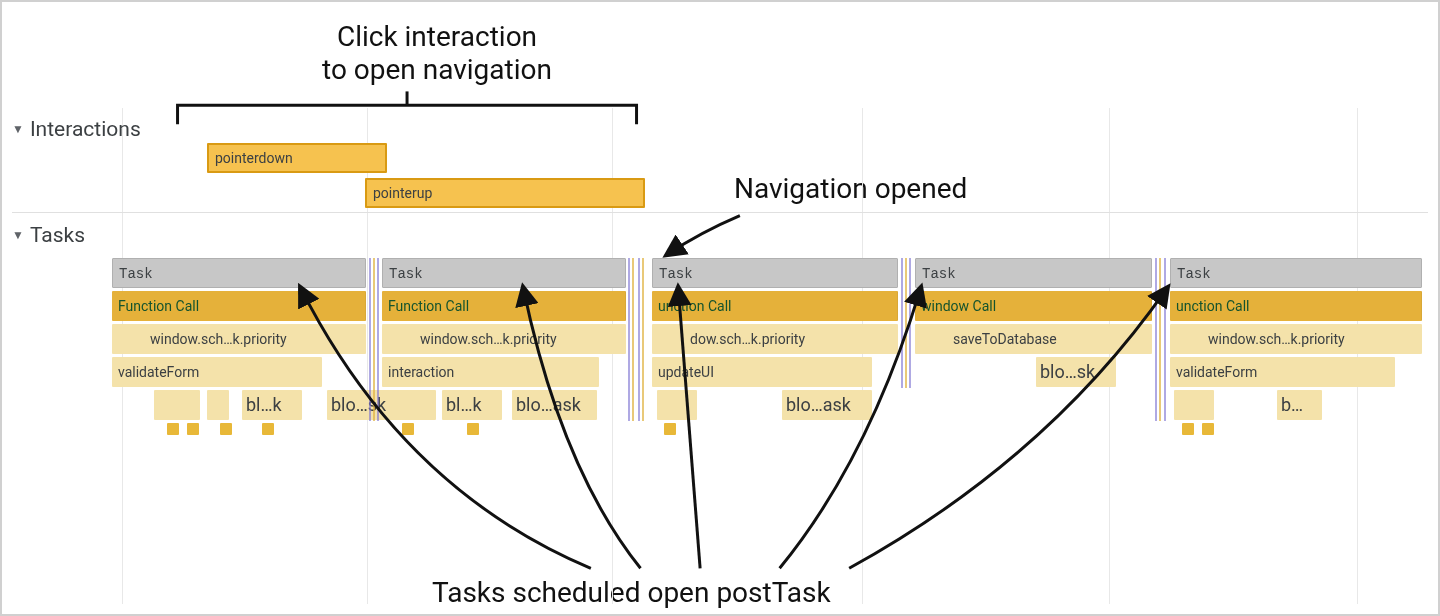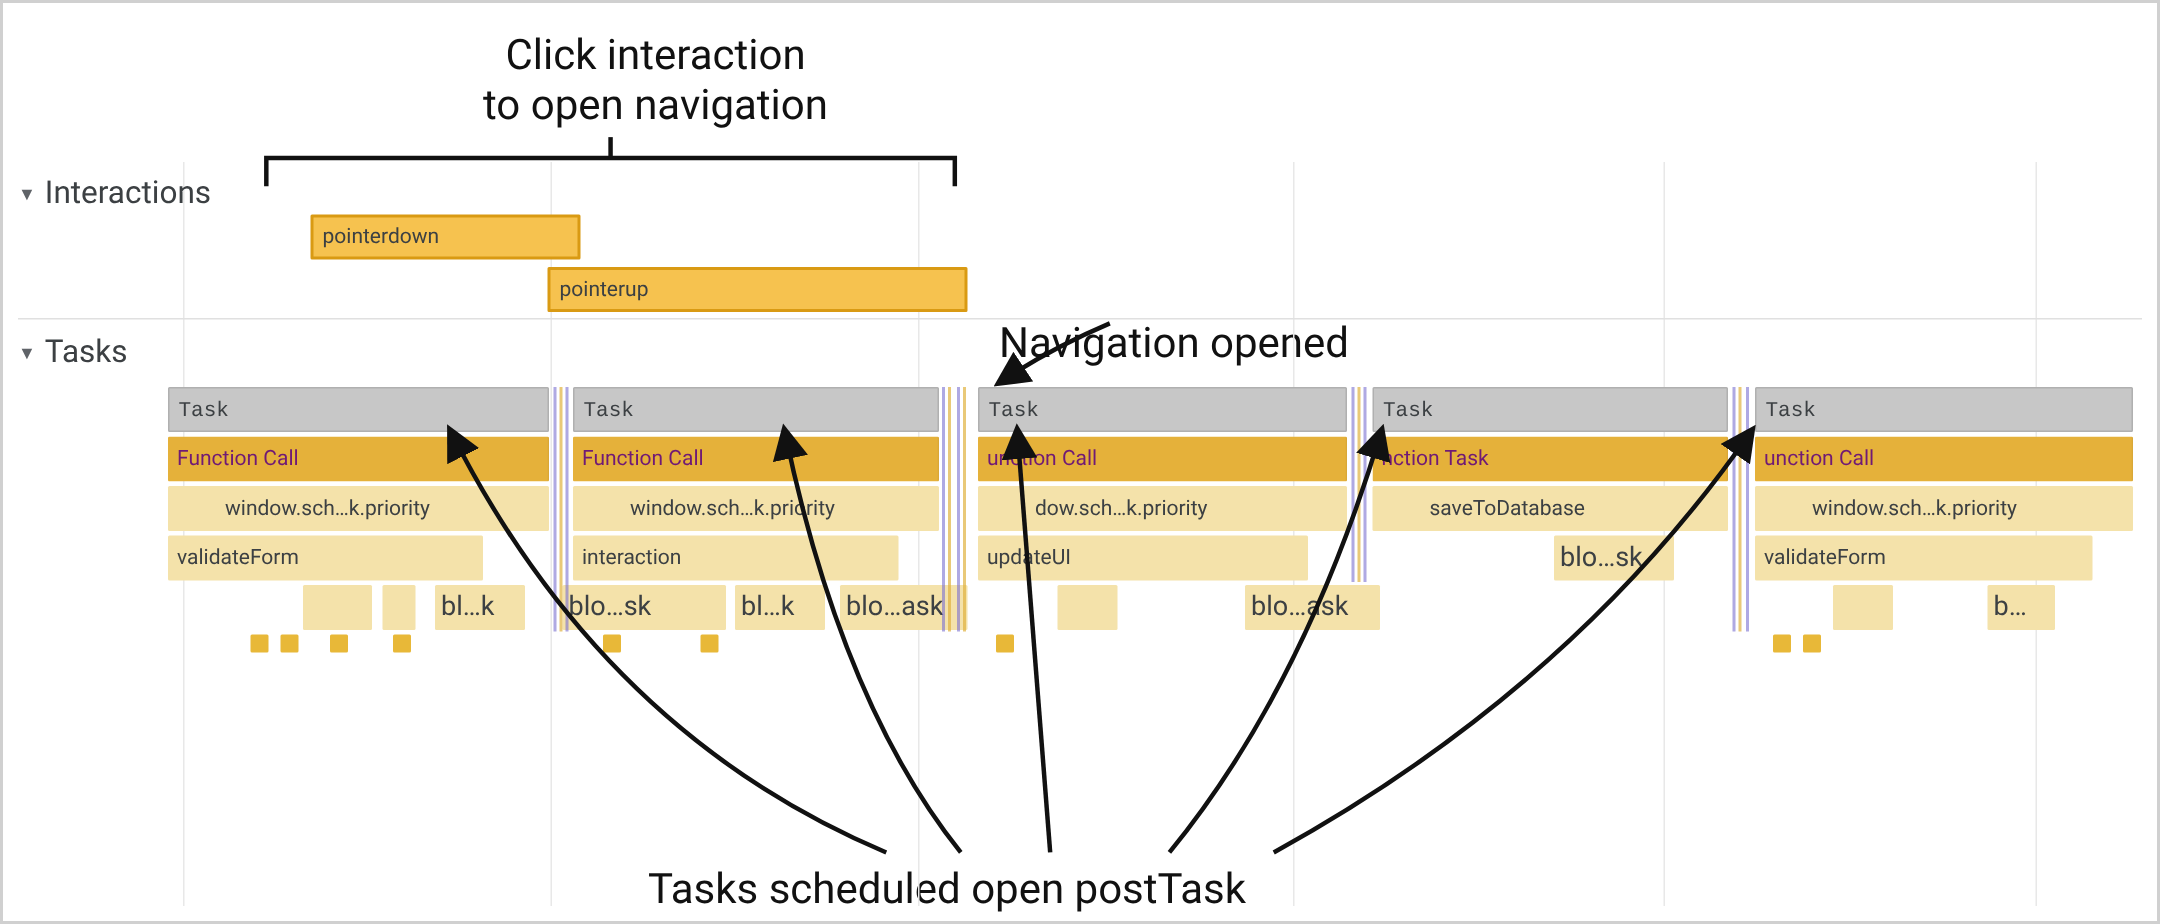--- a/index.html
+++ b/index.html
@@ -69,33 +69,32 @@
     line-height: 26px;
   }
   .bar.task {
     background: #c7c7c7;
     color: #3c4043;
     border: 1px solid #b0b0b0;
     font-family: Liberation Mono, monospace;
   }
   .bar.fn {
     background: #e5b13a;
-    color: #701a75;
+    color: #14532d;
     border-right: 1px solid rgba(0,0,0,0.05);
   }
   .bar.lvl2 {
     background: #f4e2aa;
     padding-left: 38px;
   }
   .bar.lvl3 {
     background: #f4e2aa;
   }
   .bar.lvl4 {
     background: #f4e2aa;
-    margin-left: 48px;
   }
   .bar.tick {
     background: #e8b838;
     height: 12px;
   }
   .row-divider {
     position: absolute;
     left: 0; right: 0;
     height: 1px;
     background: #e0e0e0;
@@ -126,21 +125,21 @@
 </head>
 <body>
 
 <div class="frame">
 
   <div class="anno" style="left:265px; top:18px; text-align:center; width:340px;">
     <div>Click interaction</div>
     <div>to open navigation</div>
   </div>
 
-  <div class="anno" style="left:664px; top:170px;margin-top:40px;">Navigation opened</div>
+  <div class="anno" style="left:732px; top:170px;">Navigation opened</div>
 
   <div class="anno" style="left:430px; top:574px;">Tasks scheduled open postTask</div>
 
   <div class="content-area">
 
     <div class="gridlines">
       <div class="gridline" style="left: 110px;"></div>
       <div class="gridline" style="left: 355px;"></div>
       <div class="gridline" style="left: 600px;"></div>
       <div class="gridline" style="left: 850px;"></div>
@@ -210,21 +209,21 @@
       <div class="bar lvl3" style="left: 540px; width: 220px; top: 249px;"><span>updateUI</span></div>
       <div class="bar lvl4" style="left: 545px; width: 40px; top: 282px;"></div>
       <div class="bar lvl4" style="left: 670px; width: 90px; top: 282px; font-size:18px; padding:0 4px;"><span>blo…ask</span></div>
       <div class="bar tick" style="left: 552px; width: 4px; top: 315px;"></div>
 
       <div class="sliver" style="left: 789px; top:150px; height:130px;"></div>
       <div class="sliver y" style="left: 793px; top:150px; height:130px;"></div>
       <div class="sliver" style="left: 797px; top:150px; height:130px;"></div>
 
       <div class="bar task" style="left: 803px; width: 237px; top: 150px;"><span>Task</span></div>
-      <div class="bar fn" style="left: 803px; width: 237px; top: 183px;"><span>nction Task</span></div>
+      <div class="bar fn" style="left: 803px; width: 237px; top: 183px;"><span>window Call</span></div>
       <div class="bar lvl2" style="left: 803px; width: 237px; top: 216px;"><span>saveToDatabase</span></div>
       <div class="bar lvl3" style="left: 924px; width: 80px; top: 249px; font-size:18px; padding:0 4px;"><span>blo…sk</span></div>
 
       <div class="sliver" style="left: 1043px; top:150px; height:163px;"></div>
       <div class="sliver y" style="left: 1047px; top:150px; height:163px;"></div>
       <div class="sliver" style="left: 1052px; top:150px; height:163px;"></div>
 
       <div class="bar task" style="left: 1058px; width: 252px; top: 150px;"><span>Task</span></div>
       <div class="bar fn" style="left: 1058px; width: 252px; top: 183px;"><span>unction Call</span></div>
       <div class="bar lvl2" style="left: 1058px; width: 252px; top: 216px;"><span>window.sch…k.priority</span></div>

